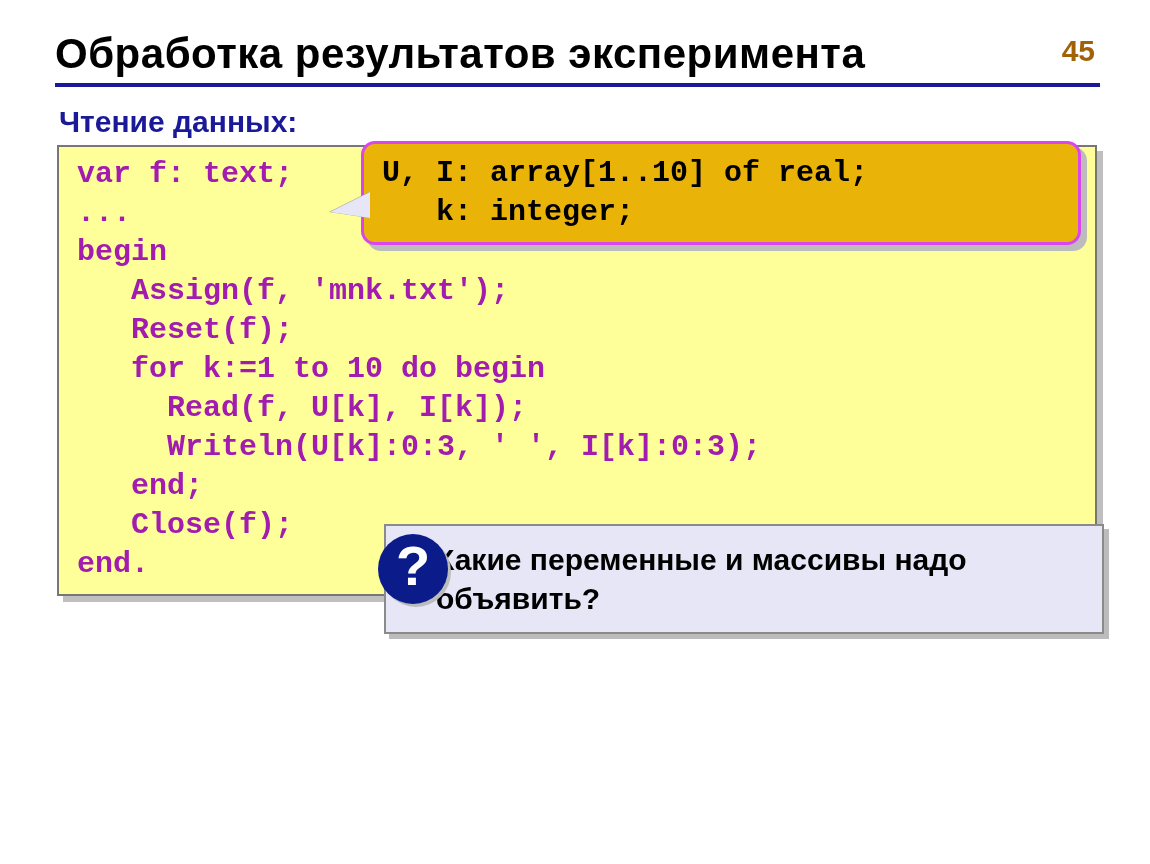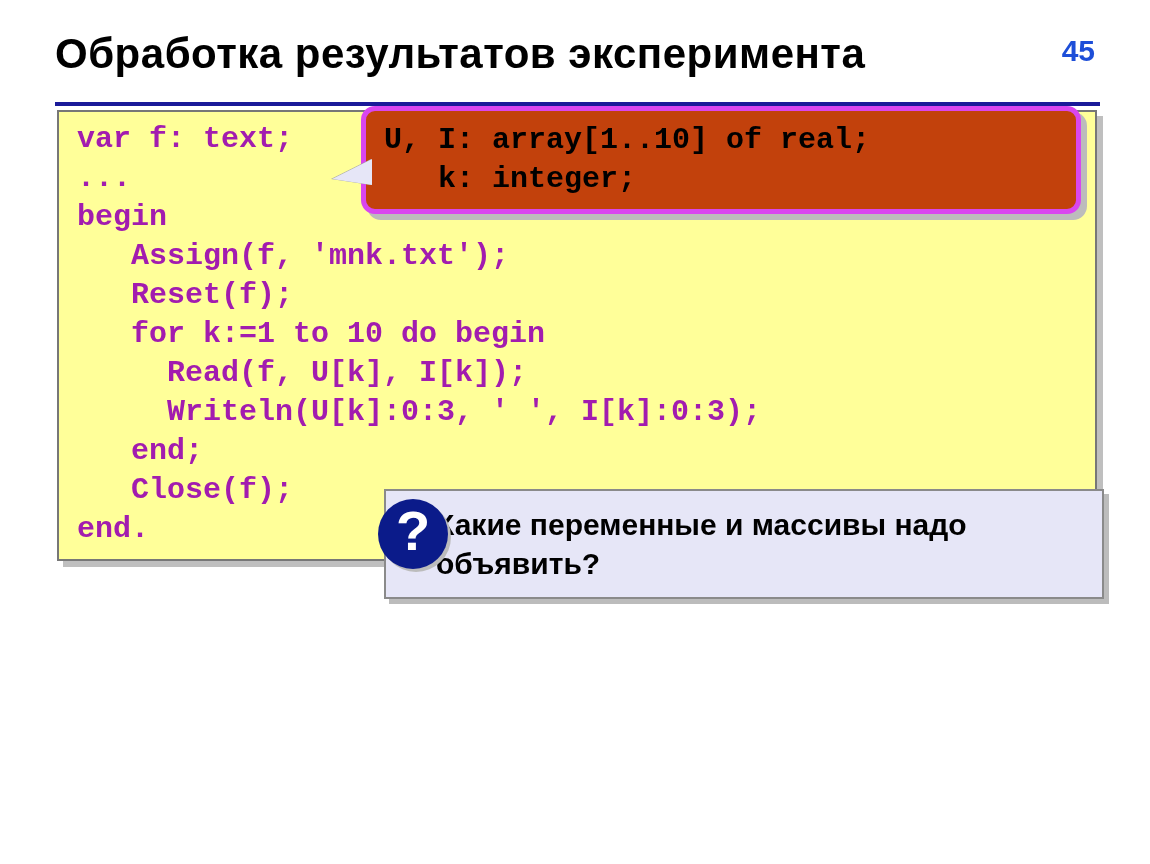--- a/index.html
+++ b/index.html
@@ -14,27 +14,27 @@
     height: 864px;
     box-sizing: border-box;
     padding: 30px 50px 0 55px;
   }
   .pagenum {
     position: absolute;
     top: 34px;
     right: 55px;
     font-size: 30px;
     font-weight: bold;
-    color: #1d4ed8;
+    color: #a16207;
   }
   .title {
     font-size: 42px;
     font-weight: bold;
     color: #000;
-    margin: 0 0 24px 0;
+    margin: 0 0 5px 0;
     letter-spacing: 0.5px;
   }
   .hr {
     border: none;
     border-top: 4px solid #1a1a99;
     margin: 0;
   }
   .subtitle {
     color: #1a1a99;
     font-size: 30px;
@@ -59,22 +59,22 @@
     line-height: 1.3;
     color: #a21caf;
     white-space: pre;
   }
   
   .callout {
     position: absolute;
     top: -6px;
     right: 14px;
     width: 720px;
-    background: #c2410c;
-    border: 5px solid #d946ef;
+    background: #eab308;
+    border: 3px solid #d946ef;
     border-radius: 14px;
     box-shadow: 6px 6px 0 #bcbcbc;
     padding: 10px 18px;
     box-sizing: border-box;
   }
   .callout pre {
     margin: 0;
     font-family: "Courier New", Courier, monospace;
     font-size: 30px;
     font-weight: bold;
@@ -132,20 +132,21 @@
 </head>
 <body>
 
 <div class="slide">
 
   <div class="pagenum">45</div>
 
   <h1 class="title">Обработка результатов эксперимента</h1>
   <hr class="hr">
 
+  <div class="subtitle">Чтение данных:</div>
 
   <div class="code-box">
     <pre>var f: text;
 ...
 begin
    Assign(f, 'mnk.txt');
    Reset(f);
    for k:=1 to 10 do begin
      Read(f, U[k], I[k]);
      Writeln(U[k]:0:3, ' ', I[k]:0:3);

